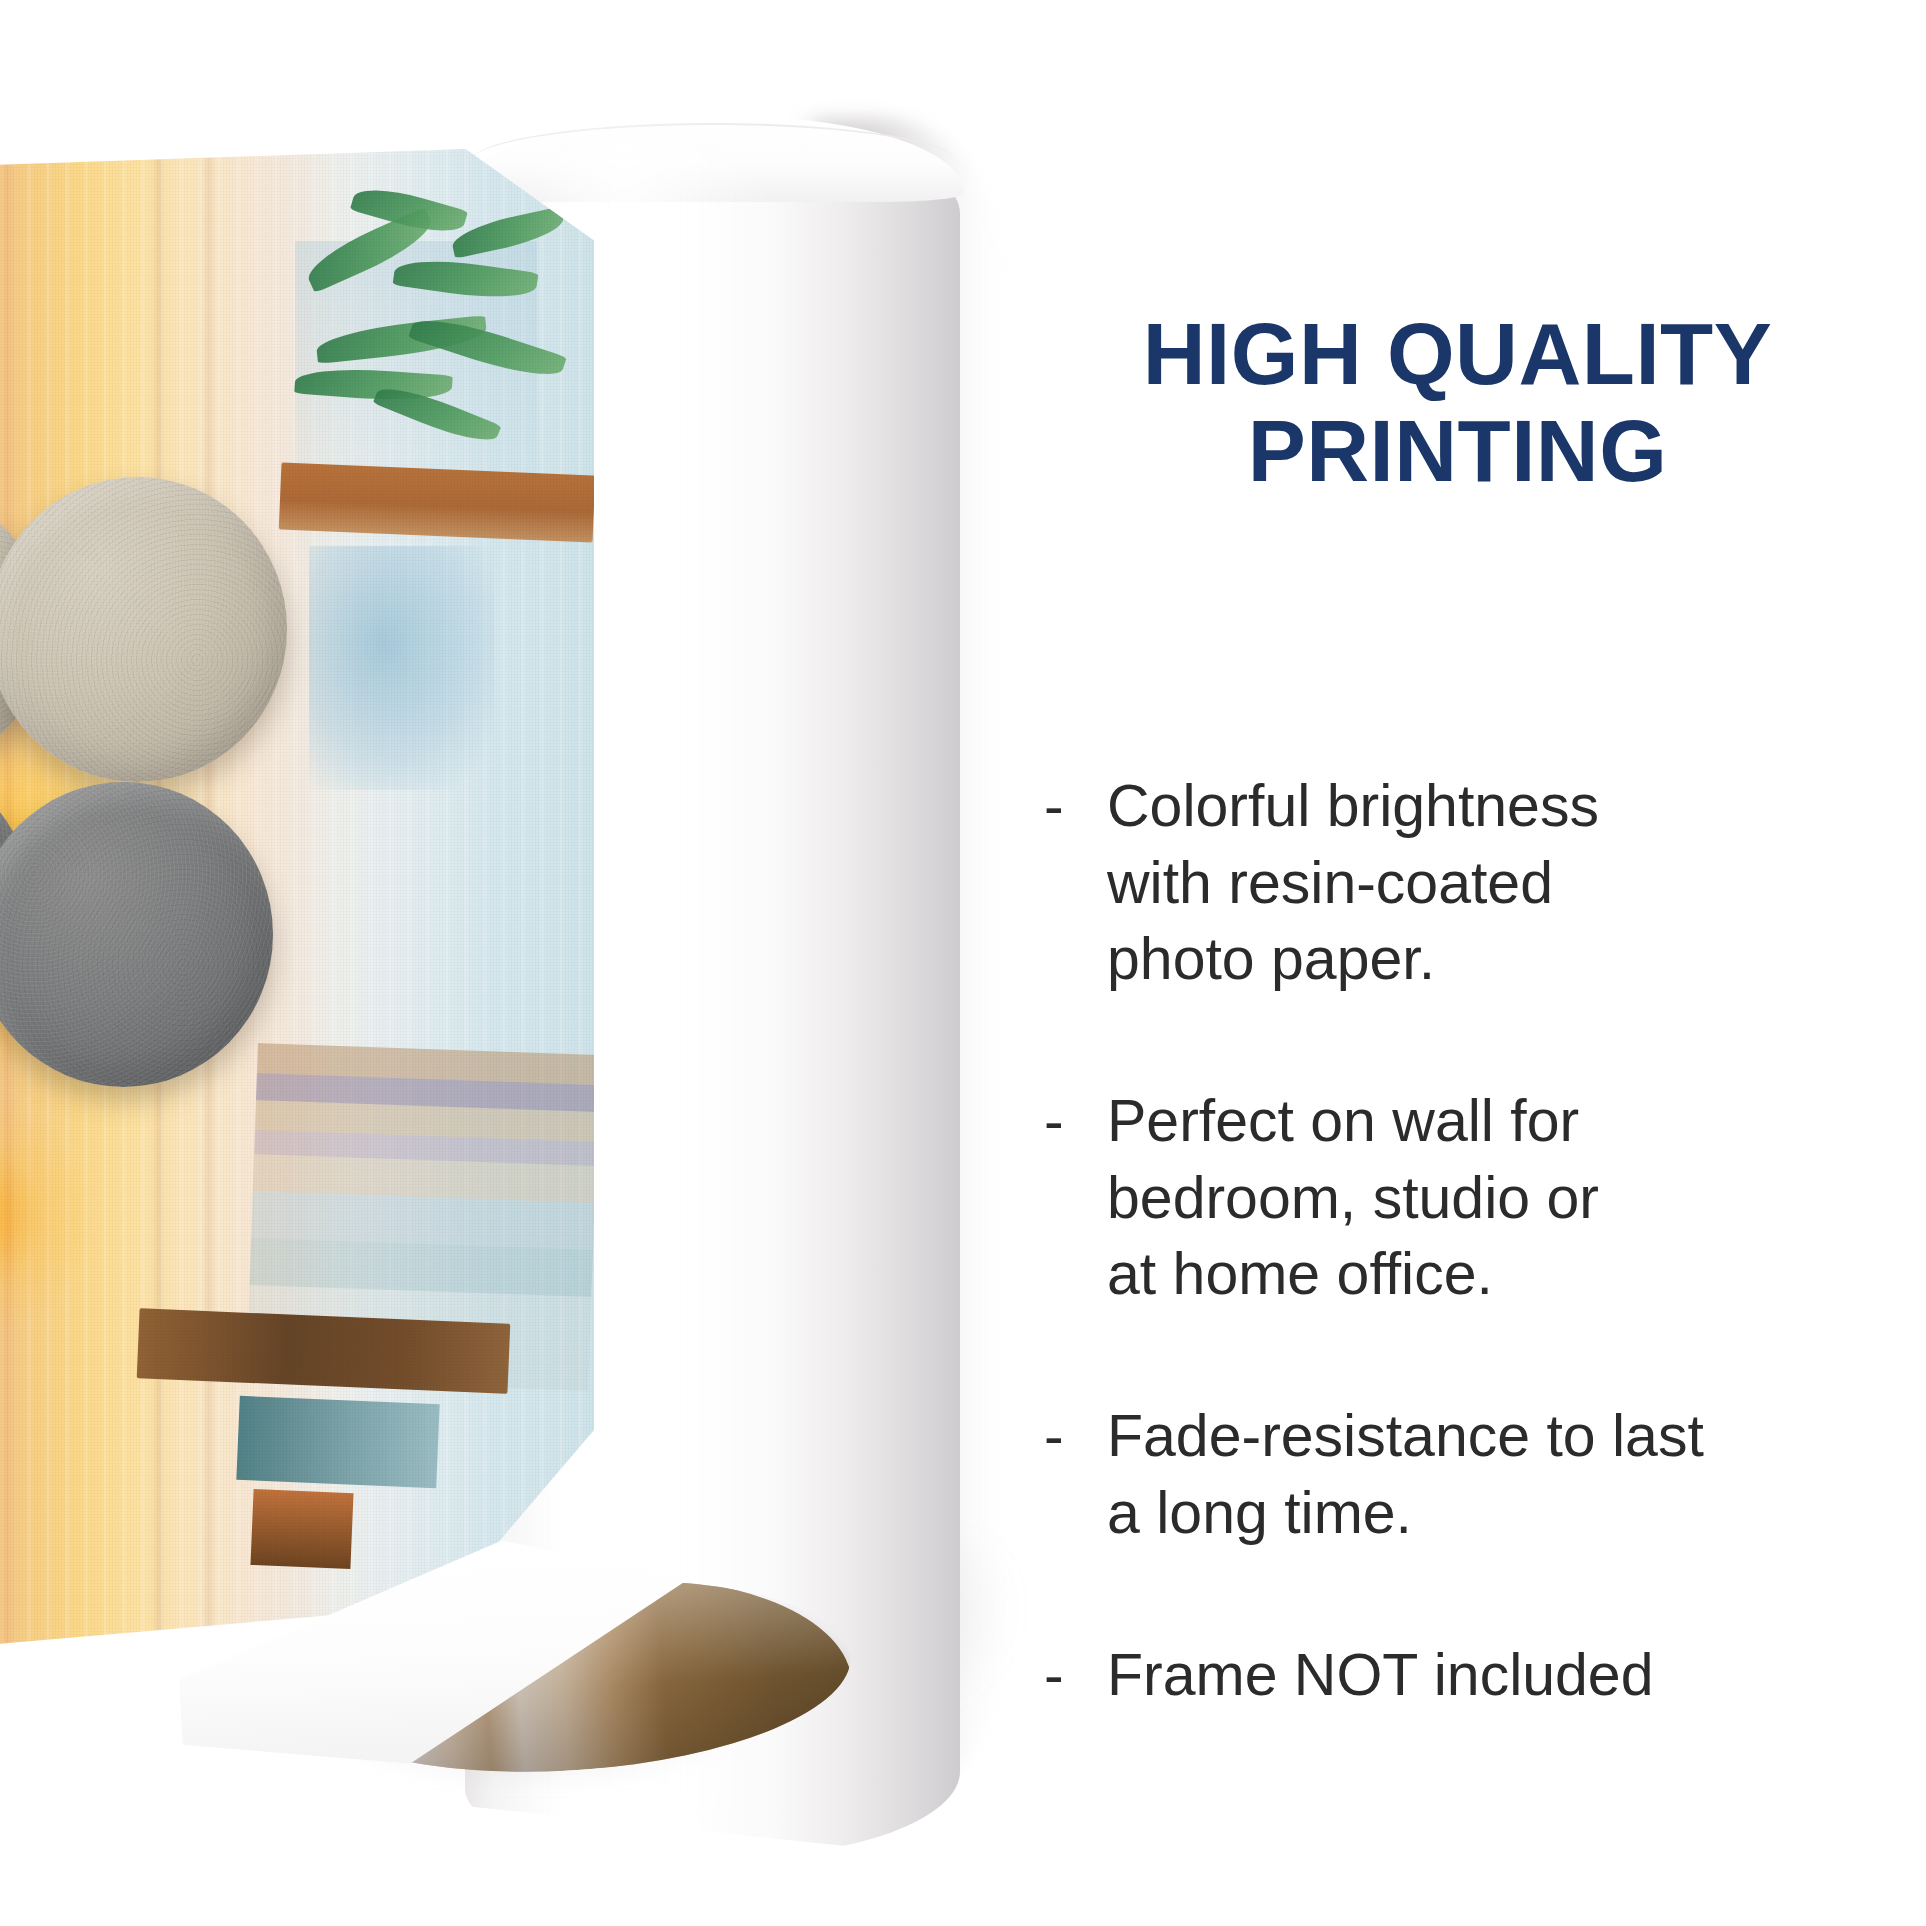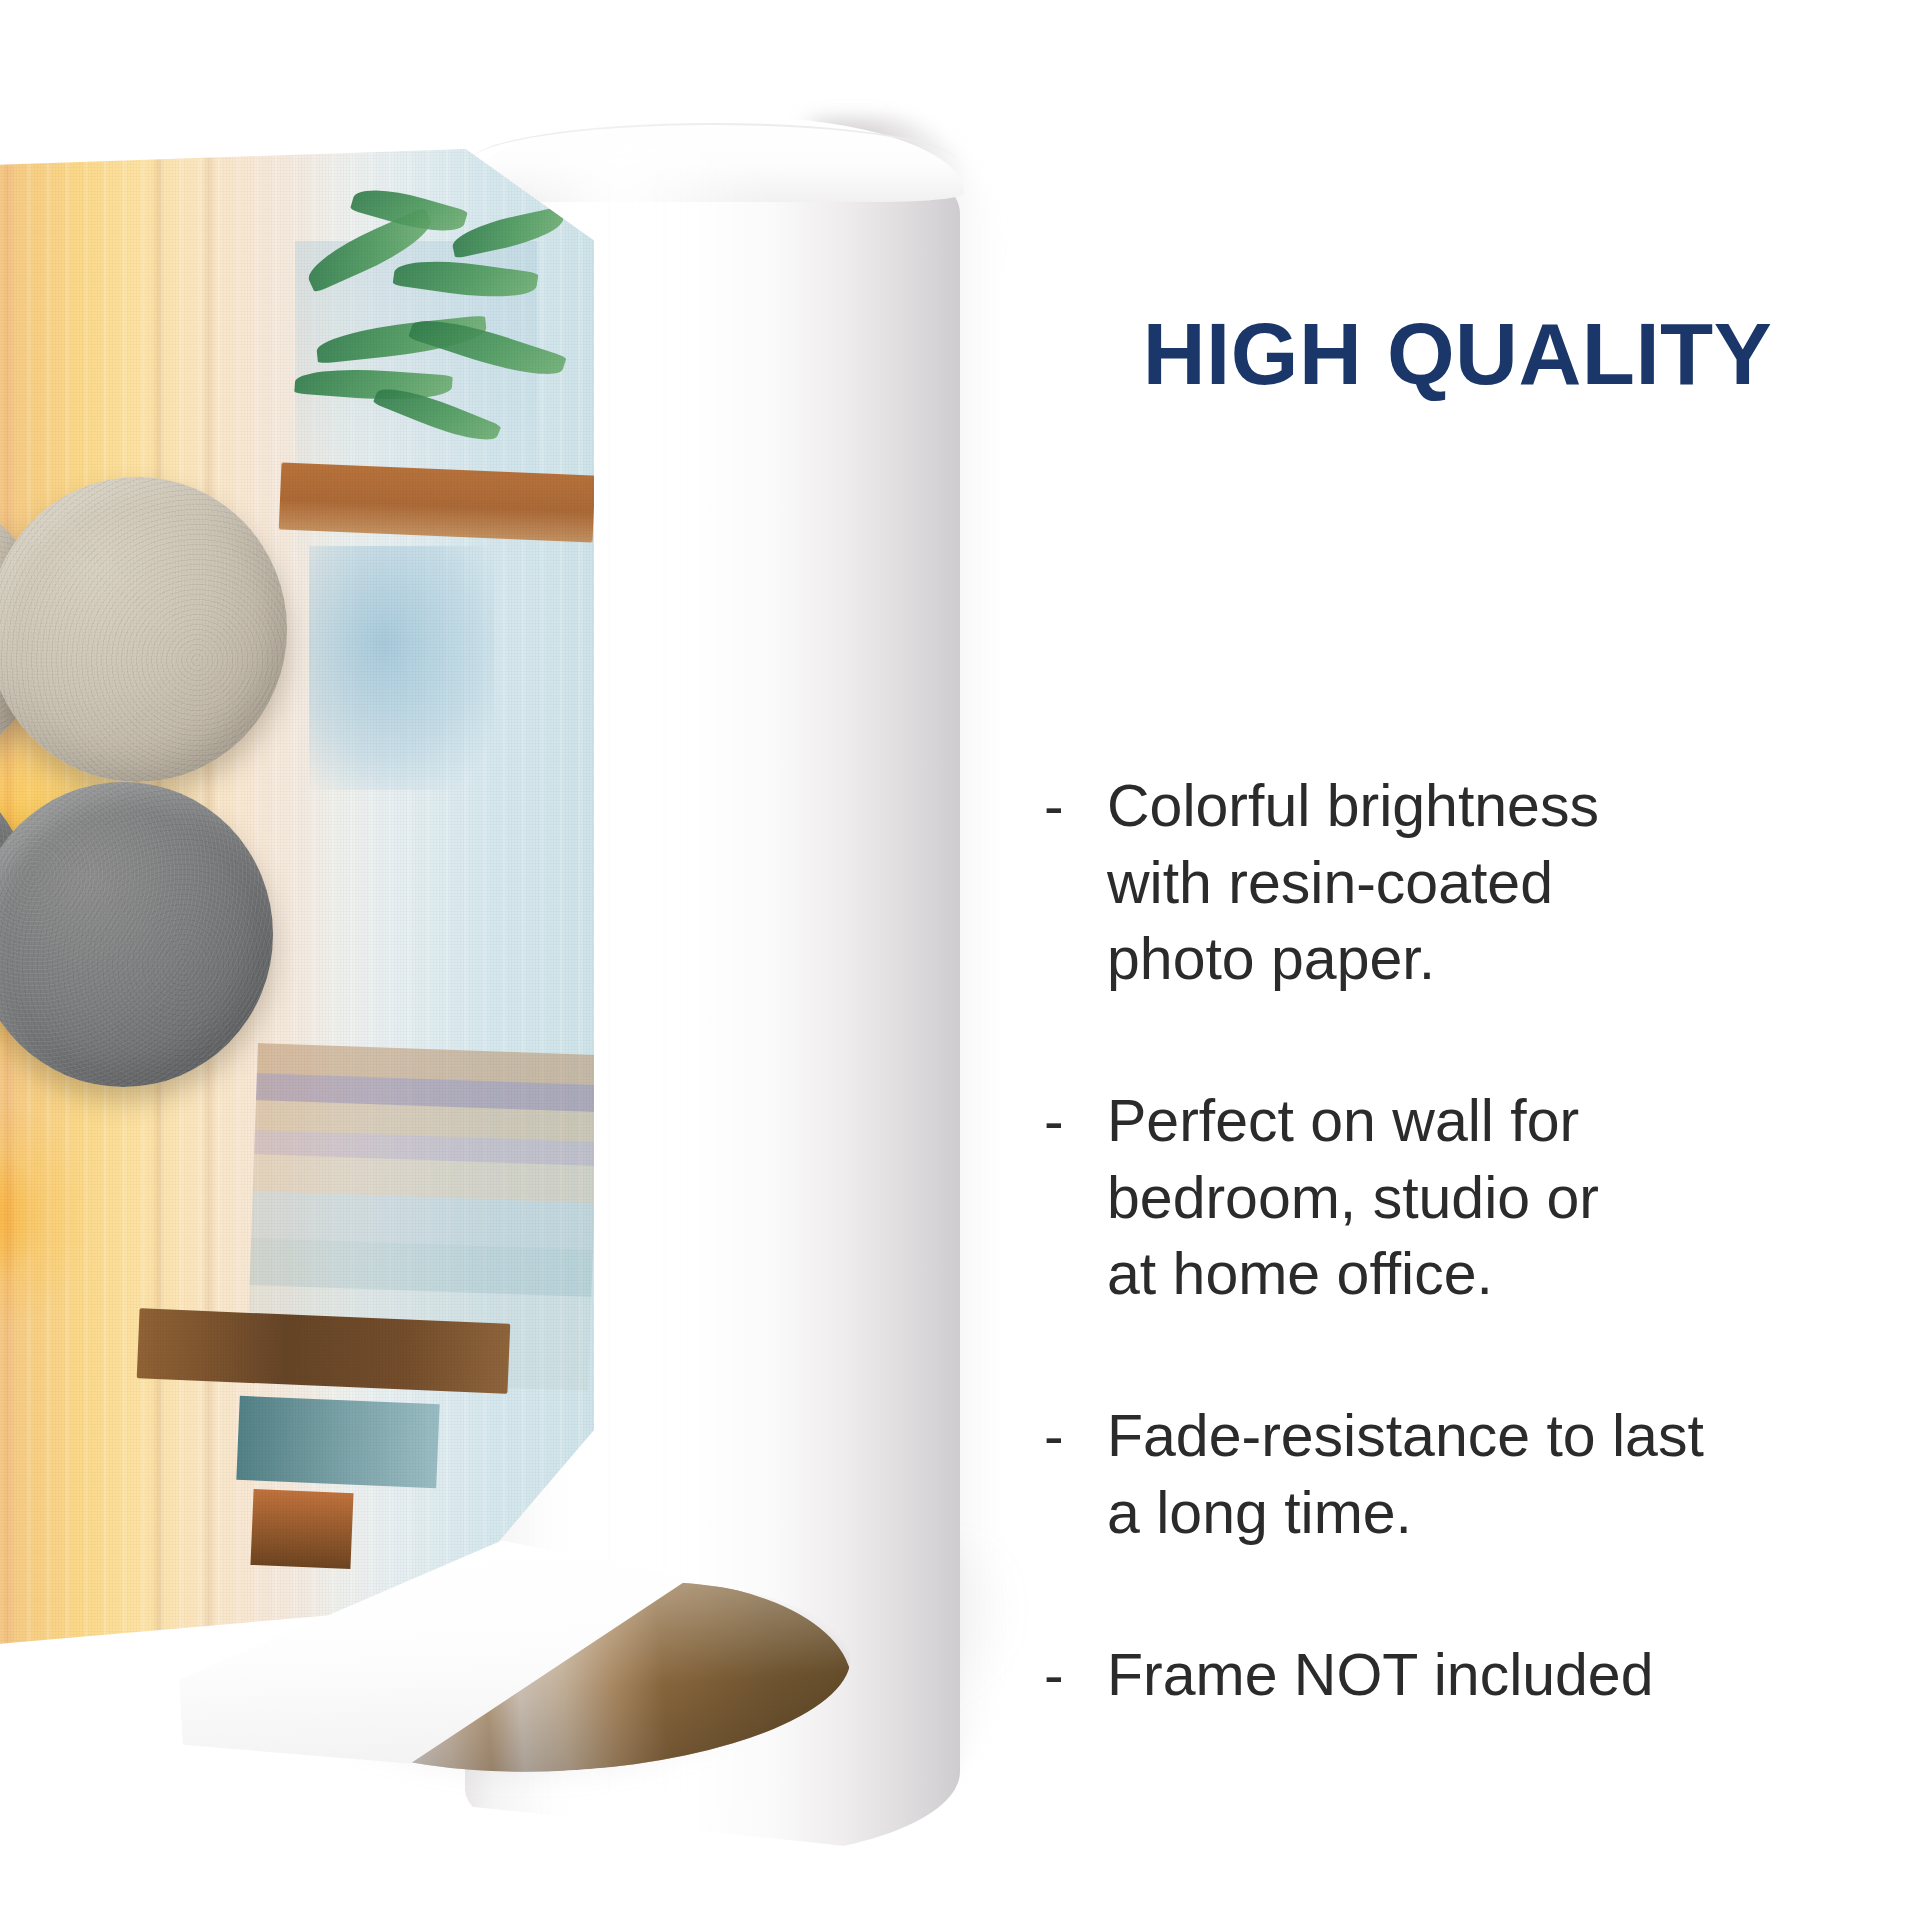--- a/index.html
+++ b/index.html
@@ -375,20 +375,21 @@
       <div class="curl-lip-art"></div>
       <div class="curl-lip-shade"></div>
     </div>
     <div class="curl-wedge"></div>
   </div>
 
   <div id="copy">
 
     <div class="headline">
       <span class="hl-line">HIGH QUALITY</span>
+      <span class="hl-line">PRINTING</span>
     </div>
 
     <div class="bullets">
       <div class="bullet">
         <span class="dash">-</span>
         <span class="btext">Colorful brightness
 with resin-coated
 photo paper.</span>
       </div>
       <div class="bullet">

